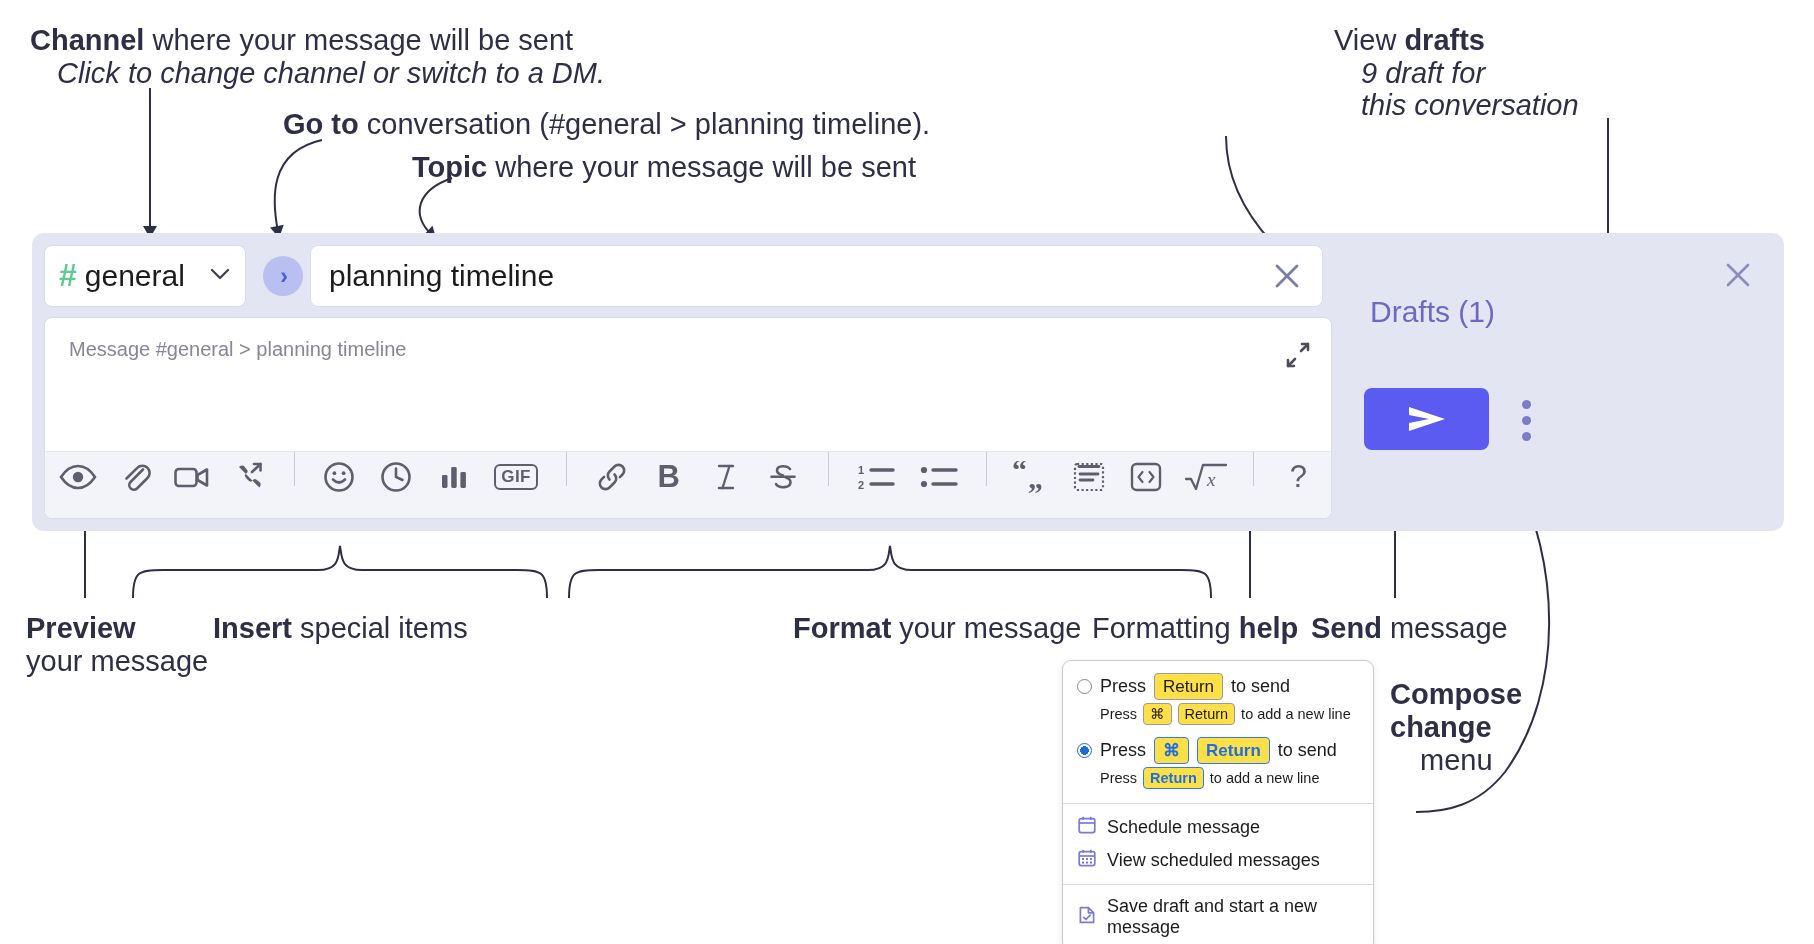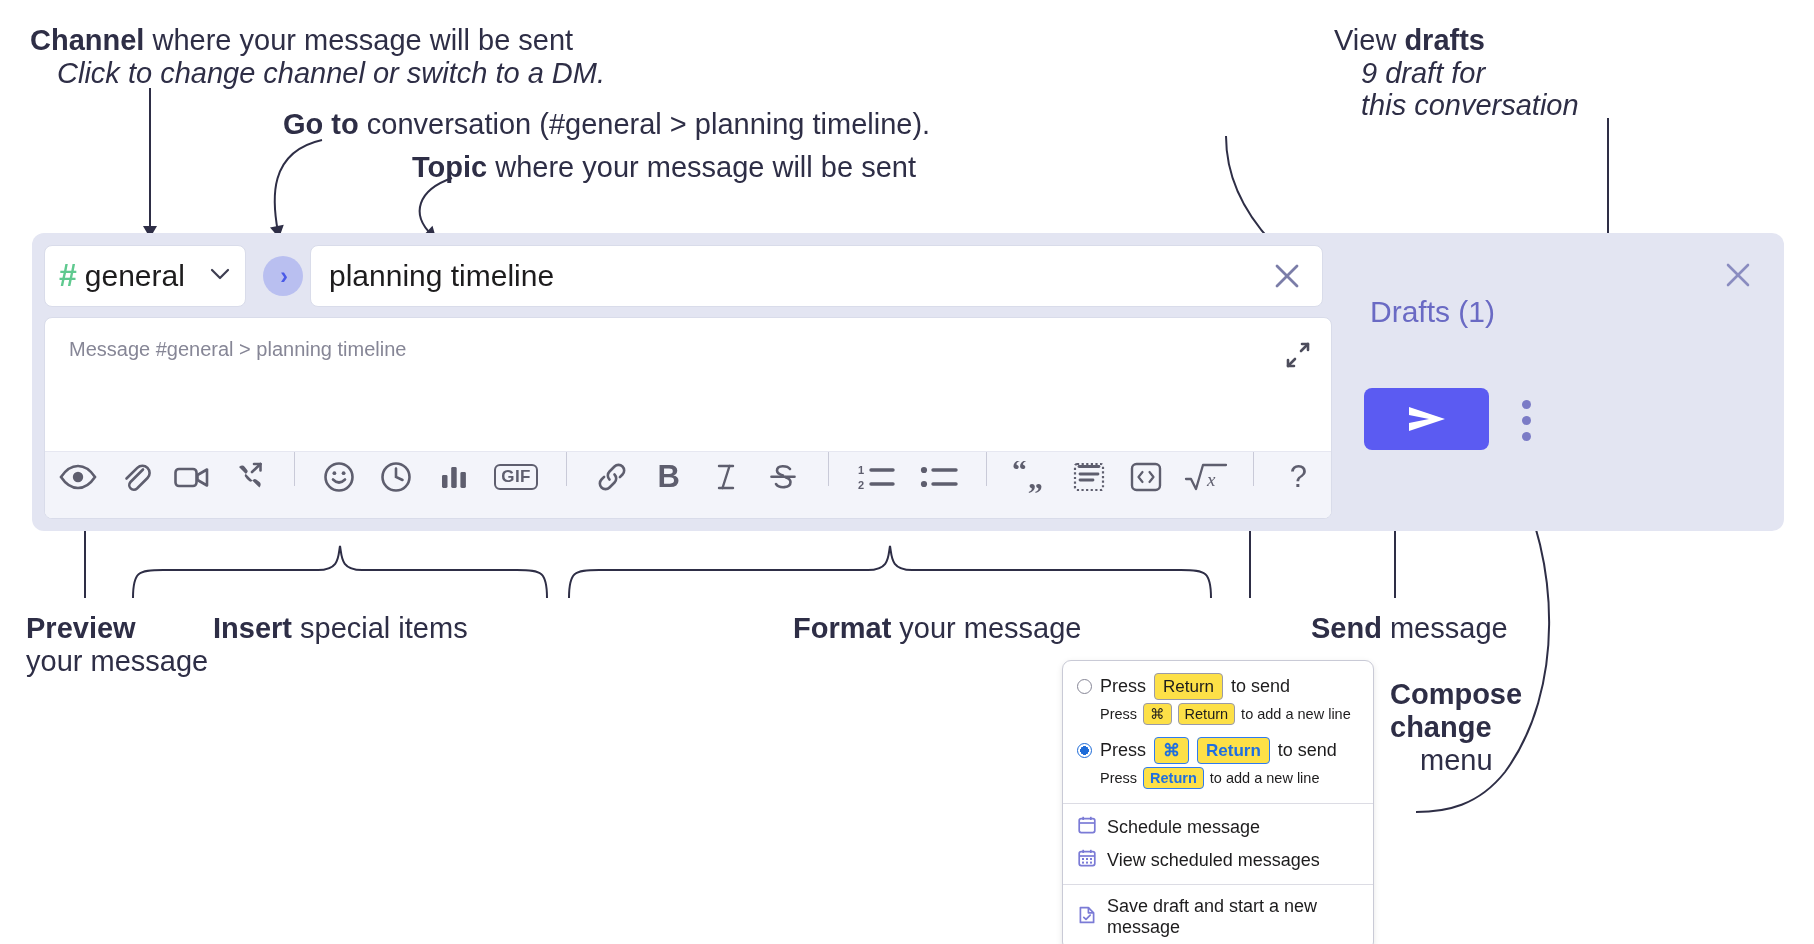--- a/index.html
+++ b/index.html
@@ -193,20 +193,23 @@
   </div>
 
   <div class="anno a-32" style="left:213px;top:610px;">
     <b>Insert</b><span> special items</span>
   </div>
 
   <div class="anno a-32" style="left:749px;top:610px;margin-left:44px;">
     <b>Format</b><span> your message</span>
   </div>
 
+  <div class="anno a-32" style="left:1092px;top:610px;">
+    <span>Formatting </span><b>help</b>
+  </div>
 
   <div class="anno a-32" style="left:1311px;top:610px;">
     <b>Send</b><span> message</span>
   </div>
 
   <div class="anno a-32" style="left:1390px;top:676px;">
     <b>Compose</b>
   </div>
   <div class="anno a-32" style="left:1390px;top:709px;">
     <b>change</b>

